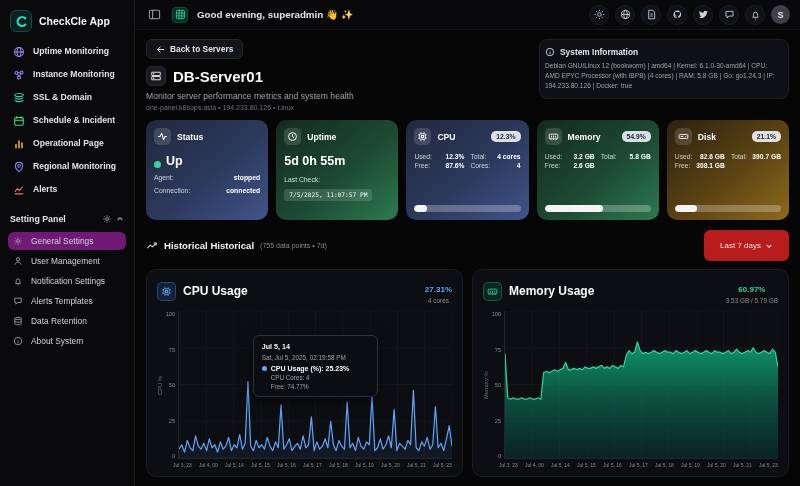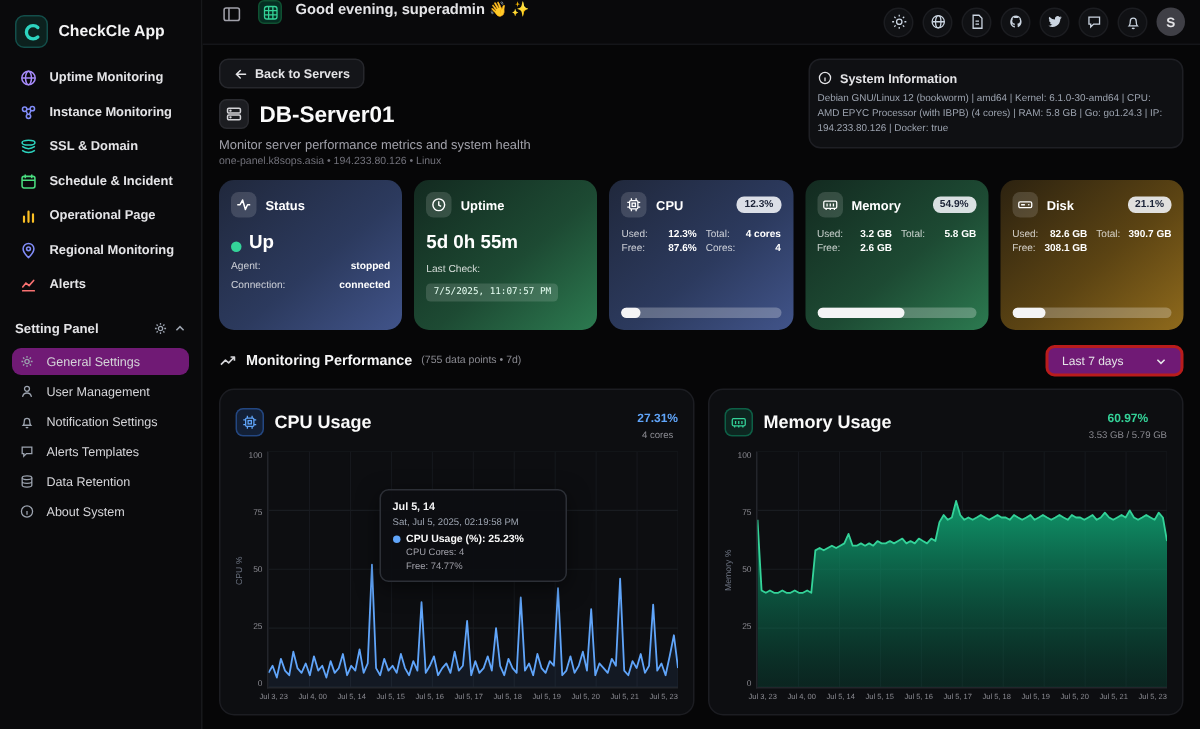--- a/index.html
+++ b/index.html
@@ -15,21 +15,21 @@
 .nav-item{display:flex;align-items:flex-start;gap:8px;padding:4px 5px;margin-bottom:3px;border-radius:6px;font-size:8.6px;font-weight:bold;color:#e4e4e7;cursor:pointer}
 .sub .nav-item{font-weight:normal;font-size:8.4px;color:#d4d4d8;margin-bottom:2px}
 .nav-item.active{background:#701a75}
 .settings-header{display:flex;align-items:center;justify-content:space-between;margin:14px 2px 8px 2px;color:#e4e4e7}
 .settings-header .t{font-size:8.8px;font-weight:bold}
 .settings-header .g{display:flex;align-items:center;gap:4px;color:#9ca3af;cursor:pointer}
 .c-purple{color:#a78bfa}.c-indigo{color:#818cf8}.c-teal{color:#2dd4bf}.c-green{color:#4ade80}
 .c-amber{color:#fbbf24}.c-red{color:#f87171}.c-gray{color:#9ca3af}
 
 .main{flex:1;display:flex;flex-direction:column;min-width:0}
-.topbar{height:30px;flex:none;display:flex;gap:9px;padding:0 10px;border-bottom:1px solid #141519;background:#09090b}
+.topbar{height:30px;flex:none;display:flex;align-items:center;gap:9px;padding:0 10px;border-bottom:1px solid #141519;background:#09090b}
 .tb-btn{width:20px;height:20px;border-radius:50%;display:grid;place-items:center;color:#cbd5e1;cursor:pointer;background:#101114;border:1px solid #1c1d21}
 .tb-plain{width:18px;height:18px;display:grid;place-items:center;color:#a1a1aa;cursor:pointer;background:none;border:none}
 .tile{width:16px;height:16px;border-radius:4px;background:#062e23;border:1px solid #0f5132;display:grid;place-items:center;color:#34d399;cursor:pointer}
 .greeting{font-size:9.8px;font-weight:bold;color:#e4e4e7}
 .tb-right{margin-left:auto;display:flex;align-items:center;gap:6px}
 .avatar{width:19px;height:19px;border-radius:50%;background:#3f3f46;color:#e4e4e7;font-size:9px;font-weight:bold;display:grid;place-items:center;cursor:pointer}
 .content{flex:1;padding:9px 11px;display:flex;flex-direction:column;min-height:0}
 
 .row-top{display:flex;justify-content:space-between;align-items:flex-start}
 .back-btn{display:inline-flex;align-items:center;gap:5px;background:#141519;border:1px solid #26272c;border-radius:6px;padding:4px 9px;font-size:8.4px;font-weight:bold;color:#e4e4e7;cursor:pointer}
@@ -61,21 +61,21 @@
 .grid2{display:grid;grid-template-columns:1fr 1fr;gap:2px 6px;margin-top:8px;font-size:6.7px}
 .g-item{display:flex;justify-content:space-between}
 .g-item .k{color:rgba(255,255,255,.75)}.g-item .v{font-weight:bold;text-align:right}
 .pbar{margin-top:auto;height:7px;border-radius:4px;background:rgba(255,255,255,.26);overflow:hidden}
 .pfill{height:100%;background:#f4f4f5;border-radius:4px}
 
 .hist-row{display:flex;align-items:center;justify-content:space-between;margin-top:10px}
 .hist-left{display:flex;align-items:center;gap:6px}
 .hist-title{font-size:9.6px;font-weight:bold;color:#f4f4f5}
 .hist-meta{font-size:7px;color:#8b8b92}
-.select{display:flex;align-items:center;gap:21px;background:#701a75;border:2px solid #b91c1c;border-radius:6px;padding:4px 9px;font-size:8px;color:#e4e4e7;cursor:pointer}
+.select{display:flex;align-items:center;gap:4px;background:#b91c1c;border:7px solid #b91c1c;border-radius:6px;padding:4px 9px;font-size:8px;color:#e4e4e7;cursor:pointer}
 
 .charts{display:grid;grid-template-columns:1fr 1fr;gap:9px;margin-top:8px;flex:1;min-height:0}
 .ccard{background:#0d0e11;border:1px solid #1c1d22;border-radius:10px;padding:8px 10px;display:flex;flex-direction:column;min-height:0}
 .chead{display:flex;align-items:center;gap:7px}
 .cchip{width:19px;height:19px;border-radius:5px;display:grid;place-items:center}
 .cchip.b{background:rgba(59,130,246,.16);border:1px solid rgba(59,130,246,.4);color:#60a5fa}
 .cchip.g{background:rgba(16,185,129,.14);border:1px solid rgba(16,185,129,.4);color:#34d399}
 .ctitle{font-size:12px;font-weight:bold;color:#fafafa}
 .cstats{margin-left:auto;text-align:center}
 .cstat{font-size:8px;font-weight:bold}
@@ -499,21 +499,21 @@
       </div>
     </div>
 
     <div class="hist-row">
       <div class="hist-left">
         <span class="icon" style="color:#d4d4d8">
             <svg width="12" height="12" viewBox="0 0 14 14" fill="none" stroke="currentColor" stroke-width="1.3" stroke-linejoin="round">
               <path d="M1.5 9.5 5 6l2.5 2L12 3.5M9 3.5h3v3"></path>
             </svg>
           </span>
-        <span class="hist-title">Monitoring Performance</span>
+        <span class="hist-title">Historical Historical</span>
         <span class="hist-meta">(755 data points • 7d)</span>
       </div>
       <div class="select">
         <span>Last 7 days</span>
         <span class="icon">
             <svg width="8" height="8" viewBox="0 0 10 10" fill="none" stroke="currentColor" stroke-width="1.3">
               <path d="M2 3.5l3 3 3-3"></path>
             </svg>
           </span>
       </div>

